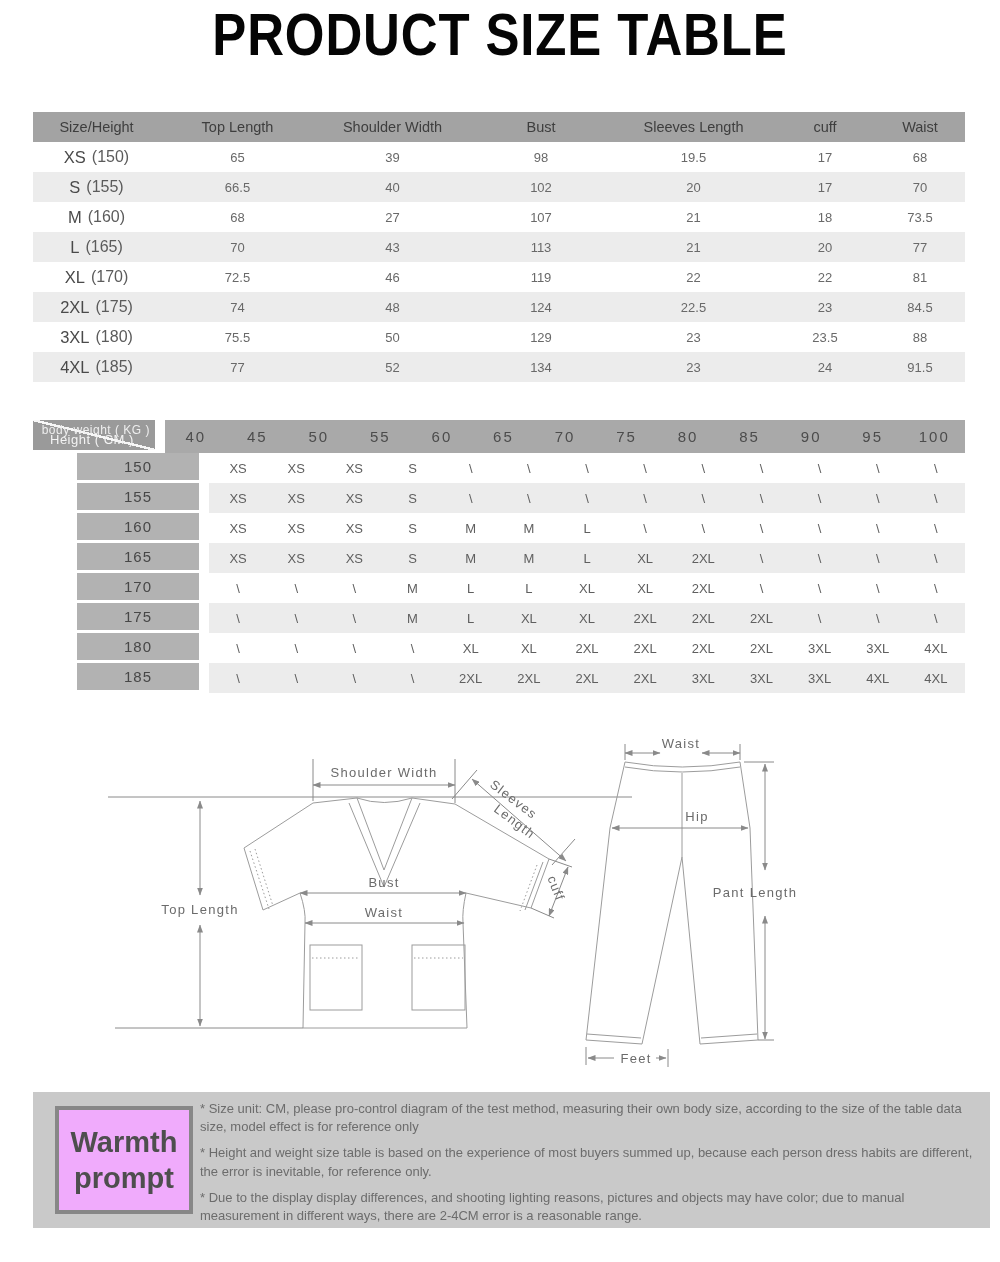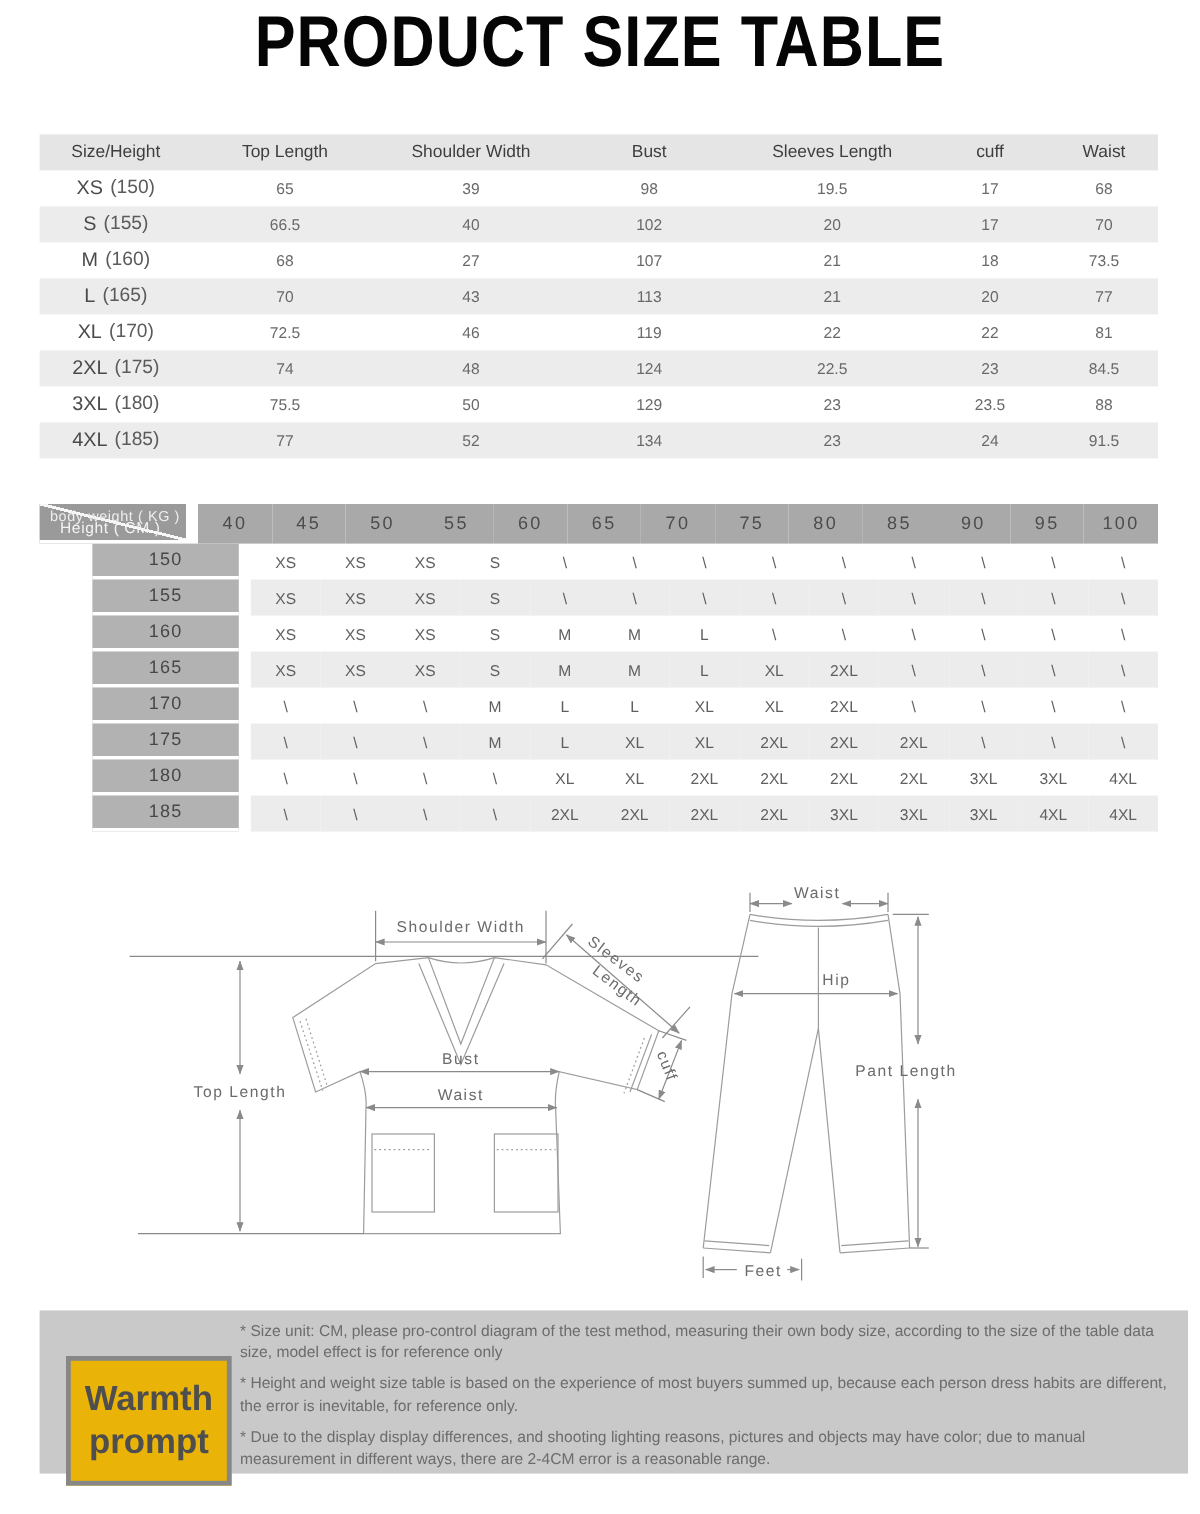--- a/index.html
+++ b/index.html
@@ -7,21 +7,21 @@
         font-family:"Liberation Sans",sans-serif;text-decoration:underline;}
 
   
   .title{position:absolute;top:0px;left:0;right:0;margin:0;text-align:center;
          font-size:60px;font-weight:700;color:#050505;letter-spacing:1px;
          transform:scaleX(0.85);transform-origin:center;}
 
   
   .size-table{position:absolute;left:33px;top:112px;width:932px;}
   .st-head,.st-row{display:grid;grid-template-columns:127px 155px 155px 142px 163px 100px 90px;height:30px;}
-  .st-head{background:#e5e5e5;}
+  .st-head{background:#a3a3a3;}
   .st-head .hc{display:flex;align-items:center;justify-content:center;
                font-size:14.5px;color:#3e3e3e;}
   .st-row.alt{background:#ececec;}
   .st-cell{display:flex;align-items:center;justify-content:center;
            font-size:13px;color:#696969;}
   .sizecell .sz{font-size:16.5px;color:#4a4a4a;margin-right:6px;}
   .sizecell .ht{font-size:16px;color:#5b5b5b;}
 
   
   .weight-table{position:absolute;left:33px;top:420px;width:932px;}
@@ -43,23 +43,23 @@
   .wt-gap,.wt-headgap{background:transparent;}
 
   
   .diagram{position:absolute;left:0;top:715px;width:1000px;height:370px;}
   .diagram svg text{font-family:"Liberation Sans",sans-serif;font-size:13px;
                     fill:#6b6b6b;letter-spacing:1.3px;}
 
   
   .notes{position:absolute;left:33px;top:1092px;width:957px;height:136px;background:#c9c9c9;}
   .warmth-box{position:absolute;left:22px;top:14px;width:130px;height:100px;
-              border:4px solid #878787;background:#eab308;
+              border:4px solid #878787;background:#f0abfc;
               display:flex;flex-direction:column;align-items:center;justify-content:center;
-              font-size:29px;font-weight:700;color:#4e4e4e;line-height:1.25;margin-top:24px;}
+              font-size:29px;font-weight:700;color:#4e4e4e;line-height:1.25;}
   .note-list{position:absolute;left:167px;top:8px;width:782px;}
   .note-list p{margin:0 0 8px 0;font-size:13px;line-height:1.4;color:#6c6c6c;}
 </style>
 </head>
 <body>
 
 <div class="page">
 
   <h1 class="title">PRODUCT SIZE TABLE</h1>
 

